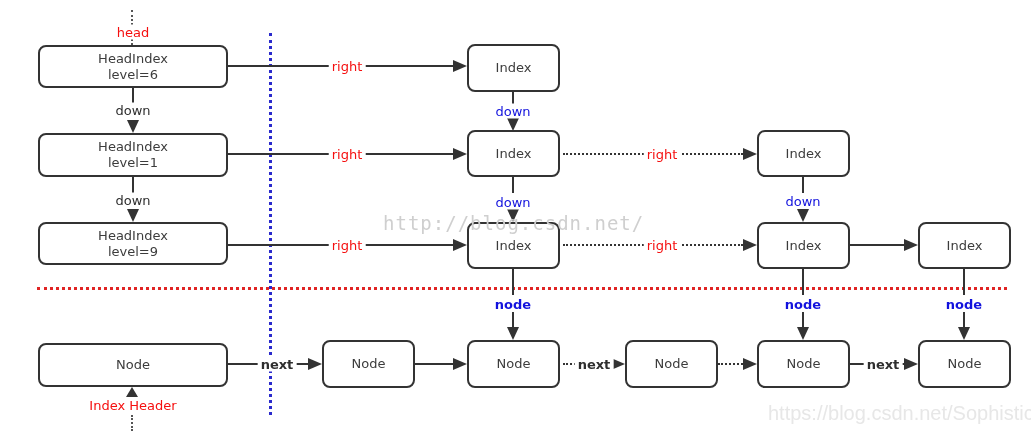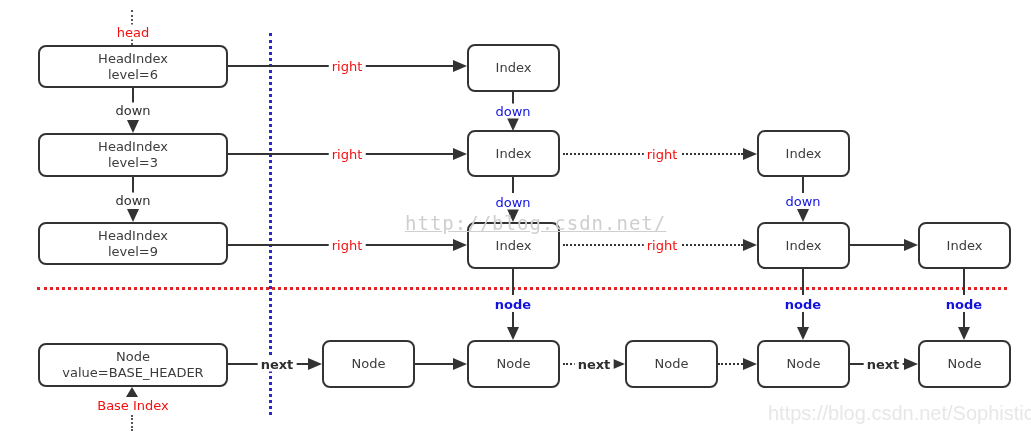--- a/index.html
+++ b/index.html
@@ -31,33 +31,33 @@
   .wm-corner{font-family:"Liberation Sans",sans-serif;font-size:20px;color:#e7e7e7;}
 </style>
 </head>
 <body>
 
 <div class="canvas">
 
   <div class="sep-blue" style="left:269px;top:33px;height:382px;"></div>
   <div class="sep-red" style="left:37px;top:287px;width:970px;"></div>
 
-  <div class="wm wm-center" style="left:405px;top:212px;text-decoration:underline;">http://blog.csdn.net/</div>
+  <div class="wm wm-center" style="left:383px;top:212px;">http://blog.csdn.net/</div>
   <div class="wm wm-corner" style="left:768px;top:402px;">https://blog.csdn.net/Sophisticated_</div>
 
   <div class="tick" style="left:131px;top:10px;height:35px;"></div>
   <div class="lbl red" style="left:133px;top:32px;">head</div>
 
   <div class="box" style="left:38px;top:45px;width:190px;height:43px;">
     <span>HeadIndex</span>
     <span>level=6</span>
   </div>
   <div class="box" style="left:38px;top:133px;width:190px;height:44px;">
     <span>HeadIndex</span>
-    <span>level=3</span>
+    <span>level=1</span>
   </div>
   <div class="box" style="left:38px;top:222px;width:190px;height:43px;">
     <span>HeadIndex</span>
     <span>level=9</span>
   </div>
 
   <div class="vline" style="left:132px;top:88px;height:16px;"></div>
   <div class="lbl" style="left:133px;top:110px;">down</div>
   <div class="ah-down" style="left:127px;top:120px;"></div>
 
@@ -130,21 +130,20 @@
   <div class="vline" style="left:802px;top:312px;height:15px;"></div>
   <div class="ah-down" style="left:797px;top:327px;"></div>
 
   <div class="vline" style="left:963px;top:269px;height:26px;"></div>
   <div class="lbl blue bold" style="left:964px;top:304px;">node</div>
   <div class="vline" style="left:963px;top:312px;height:15px;"></div>
   <div class="ah-down" style="left:958px;top:327px;"></div>
 
   <div class="box" style="left:38px;top:343px;width:190px;height:44px;">
     <span>Node</span>
-    <span>value=BASE_HEADER</span>
   </div>
   <div class="box" style="left:322px;top:340px;width:93px;height:48px;">
     <span>Node</span>
   </div>
   <div class="box" style="left:467px;top:340px;width:93px;height:48px;">
     <span>Node</span>
   </div>
   <div class="box" style="left:625px;top:340px;width:93px;height:48px;">
     <span>Node</span>
   </div>
@@ -167,16 +166,16 @@
   <div class="lbl bold" style="left:594px;top:364px;">next</div>
 
   <div class="hline dot" style="left:718px;top:363px;width:25px;"></div>
   <div class="ah-right" style="left:743px;top:358px;"></div>
 
   <div class="hline" style="left:850px;top:363px;width:54px;"></div>
   <div class="ah-right" style="left:904px;top:358px;"></div>
   <div class="lbl bold" style="left:883px;top:364px;">next</div>
 
   <div class="ah-up" style="left:126px;top:387px;"></div>
-  <div class="lbl red" style="left:133px;top:405px;">Base Index</div>
+  <div class="lbl red" style="left:133px;top:405px;">Index Header</div>
   <div class="tick" style="left:131px;top:415px;height:16px;"></div>
 
 </div>
 
 </body></html>

